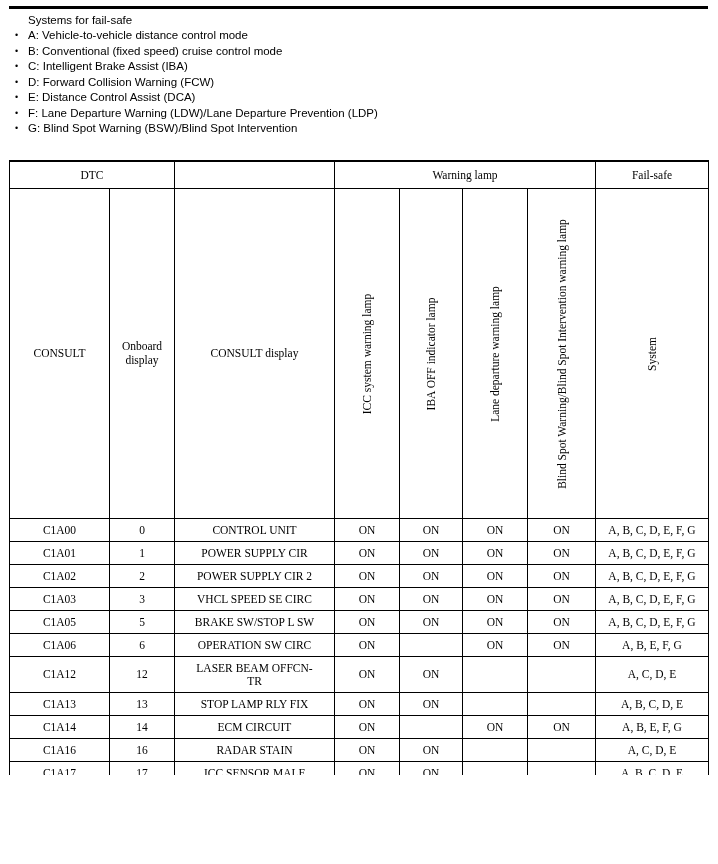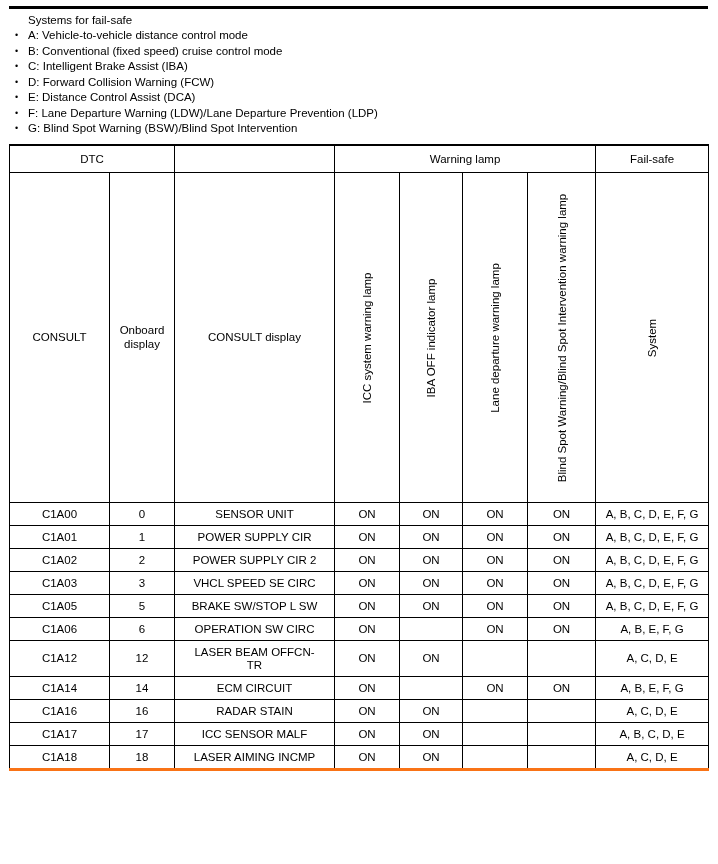--- a/index.html
+++ b/index.html
@@ -61,22 +61,23 @@
     left: 15px;
     top: 0;
     font-size: 9px;
     line-height: 15.5px;
   }
 
   
   .tbl-wrap {
     position: absolute;
     left: 9px;
-    top: 144px;
+    top: 160px;
     width: 699px;
+    font-family: Liberation Serif, serif;
   }
   table.grid {
     border-collapse: collapse;
     table-layout: fixed;
     width: 699px;
     font-size: 11.5px;
   }
   table.grid td, table.grid th {
     border: 1px solid #000;
     font-weight: normal;
@@ -209,21 +210,21 @@
             <div class="vlabel-box">
               <span class="vlabel">System</span>
             </div>
           </th>
         </tr>
 
         <tr>
           <td class="row-cell">C1A00</td>
           <td class="row-cell">0</td>
           <td class="row-cell">
-              <div>SENSOR UNIT</div>
+              <div>CONTROL UNIT</div>
             </td>
           <td class="row-cell">ON</td>
           <td class="row-cell">ON</td>
           <td class="row-cell">ON</td>
           <td class="row-cell">ON</td>
           <td class="row-cell fail-cell nowrapc">A, B, C, D, E, F, G</td>
         </tr>
         <tr>
           <td class="row-cell">C1A01</td>
           <td class="row-cell">1</td>
@@ -291,20 +292,32 @@
             <div>LASER BEAM OFFCN-</div>
             <div>TR</div>
           </td>
           <td class="row-cell tall">ON</td>
           <td class="row-cell tall">ON</td>
           <td class="row-cell tall"></td>
           <td class="row-cell tall"></td>
           <td class="row-cell tall fail-cell nowrapc">A, C, D, E</td>
         </tr>
         <tr>
+          <td class="row-cell">C1A13</td>
+          <td class="row-cell">13</td>
+          <td class="row-cell">
+              <div>STOP LAMP RLY FIX</div>
+            </td>
+          <td class="row-cell">ON</td>
+          <td class="row-cell">ON</td>
+          <td class="row-cell"></td>
+          <td class="row-cell"></td>
+          <td class="row-cell fail-cell nowrapc">A, B, C, D, E</td>
+        </tr>
+        <tr>
           <td class="row-cell">C1A14</td>
           <td class="row-cell">14</td>
           <td class="row-cell">
               <div>ECM CIRCUIT</div>
             </td>
           <td class="row-cell">ON</td>
           <td class="row-cell"></td>
           <td class="row-cell">ON</td>
           <td class="row-cell">ON</td>
           <td class="row-cell fail-cell nowrapc">A, B, E, F, G</td>

